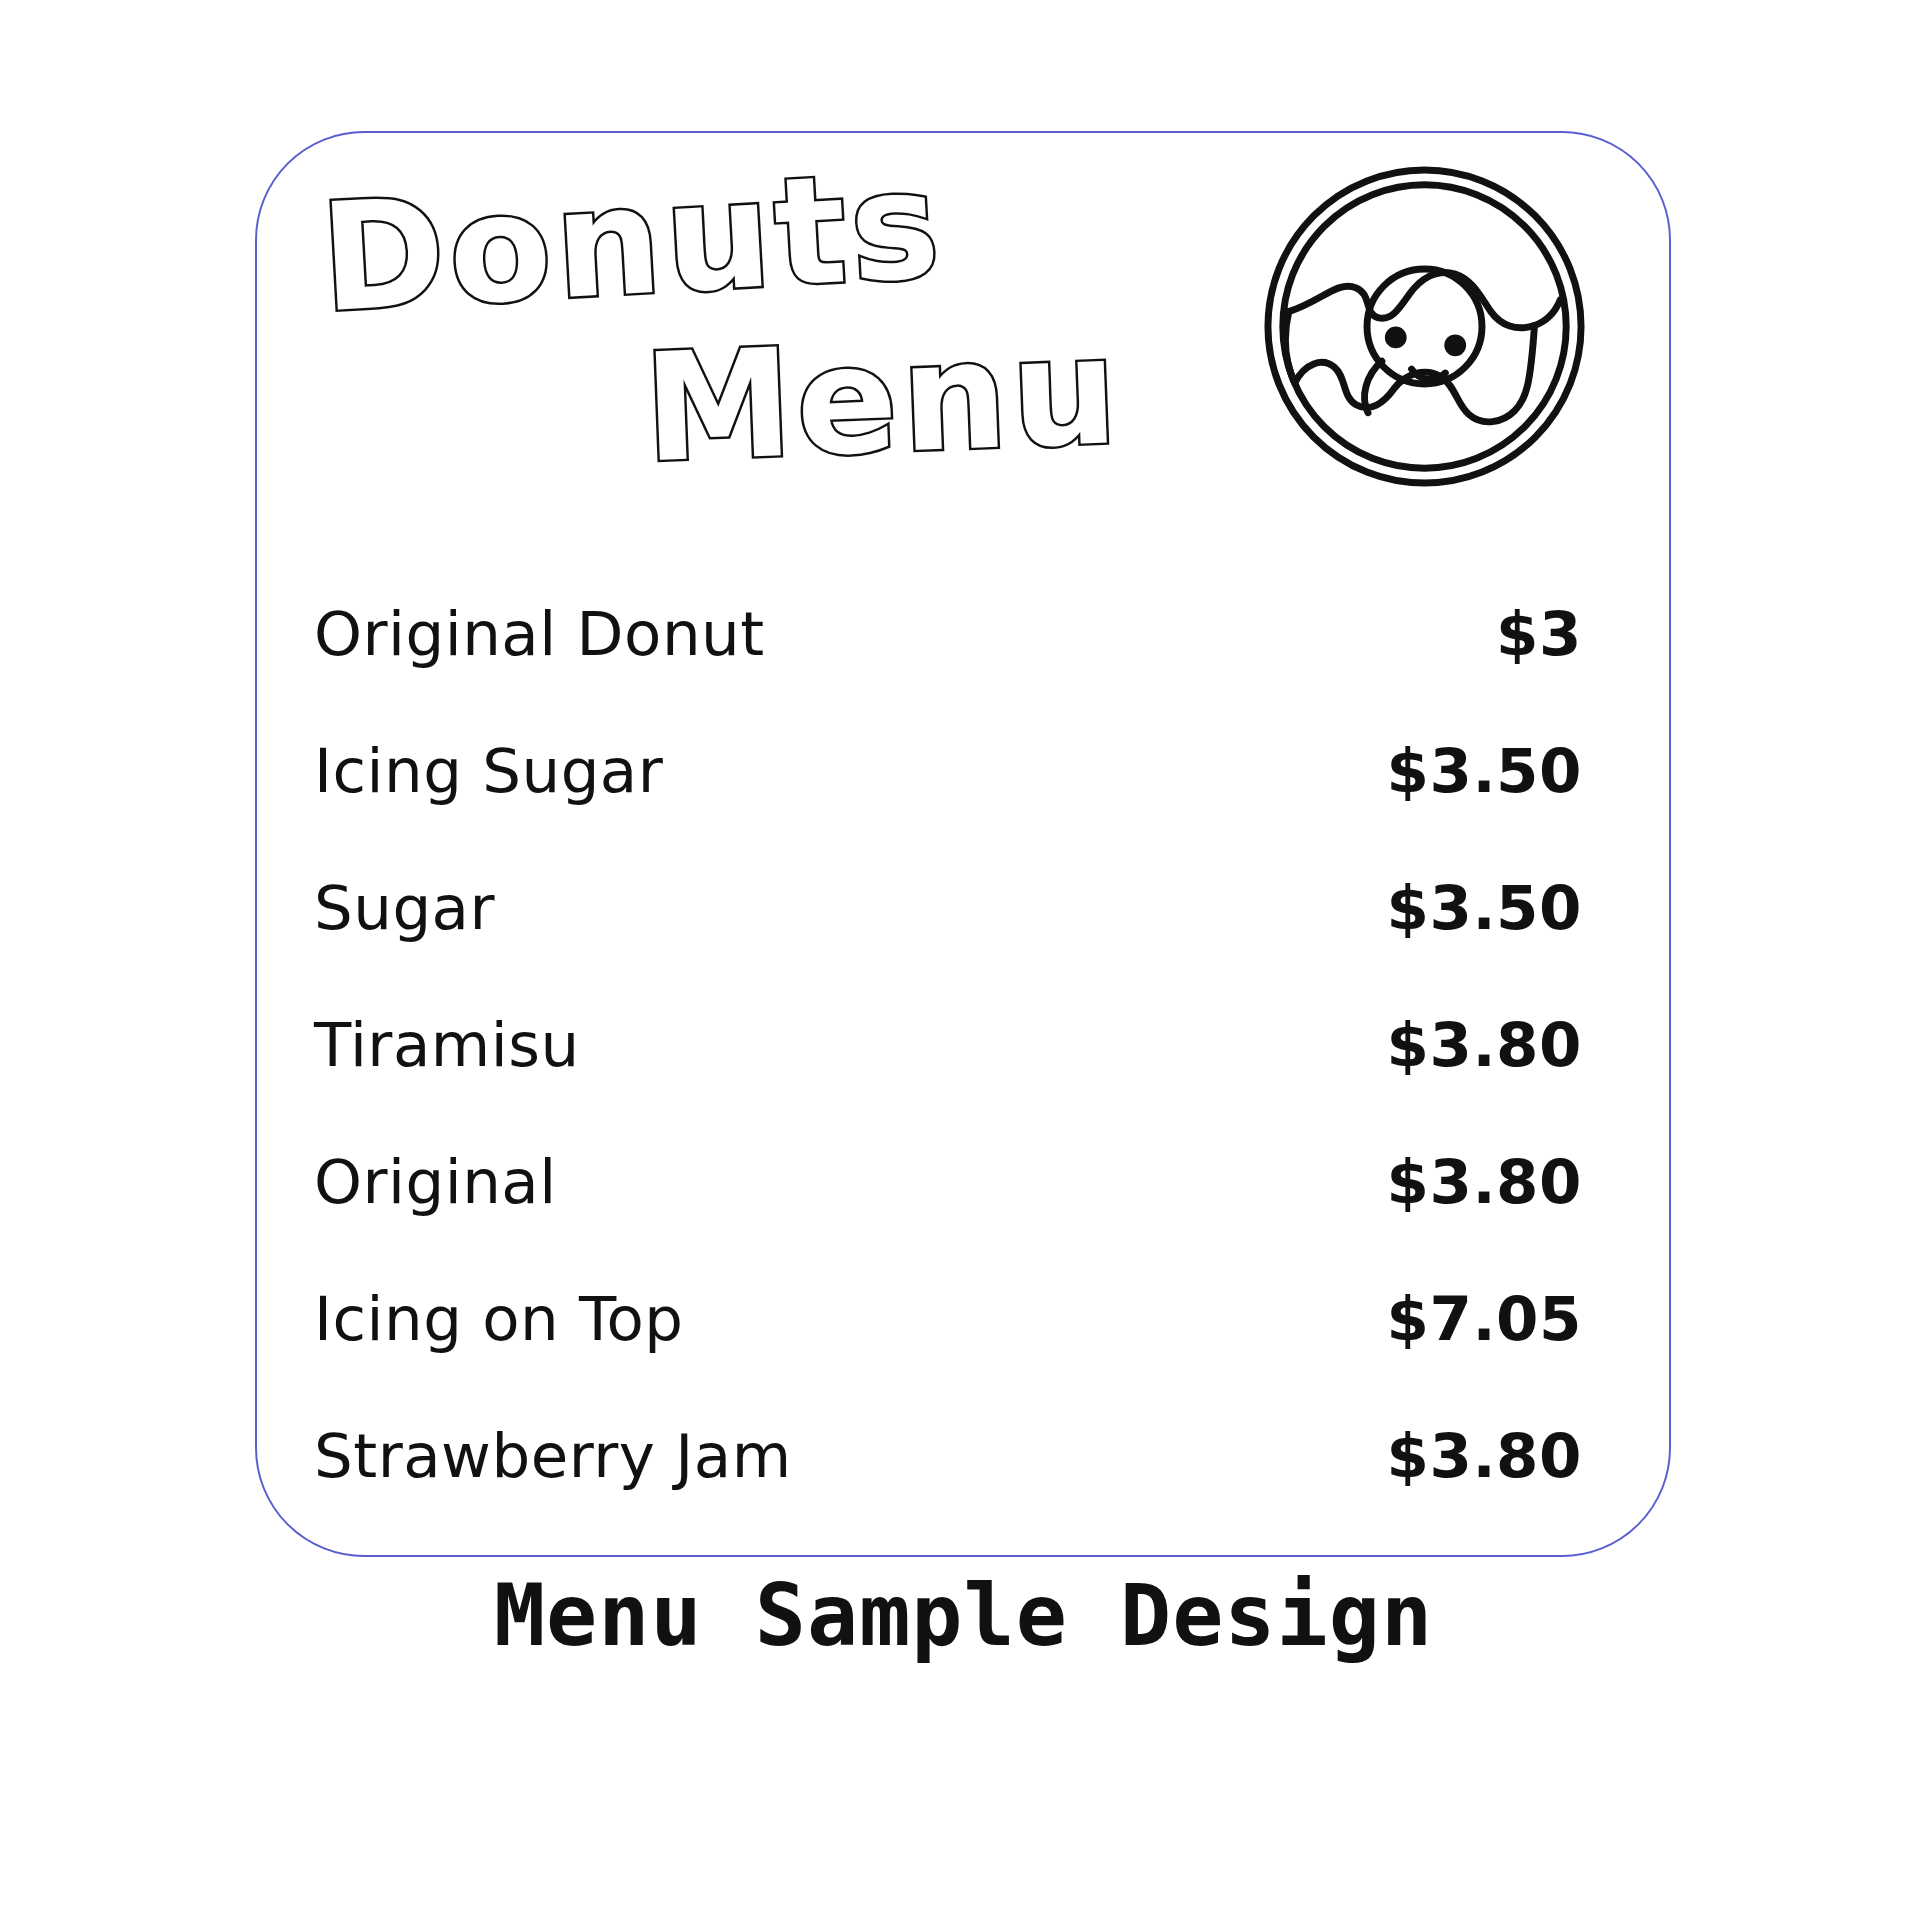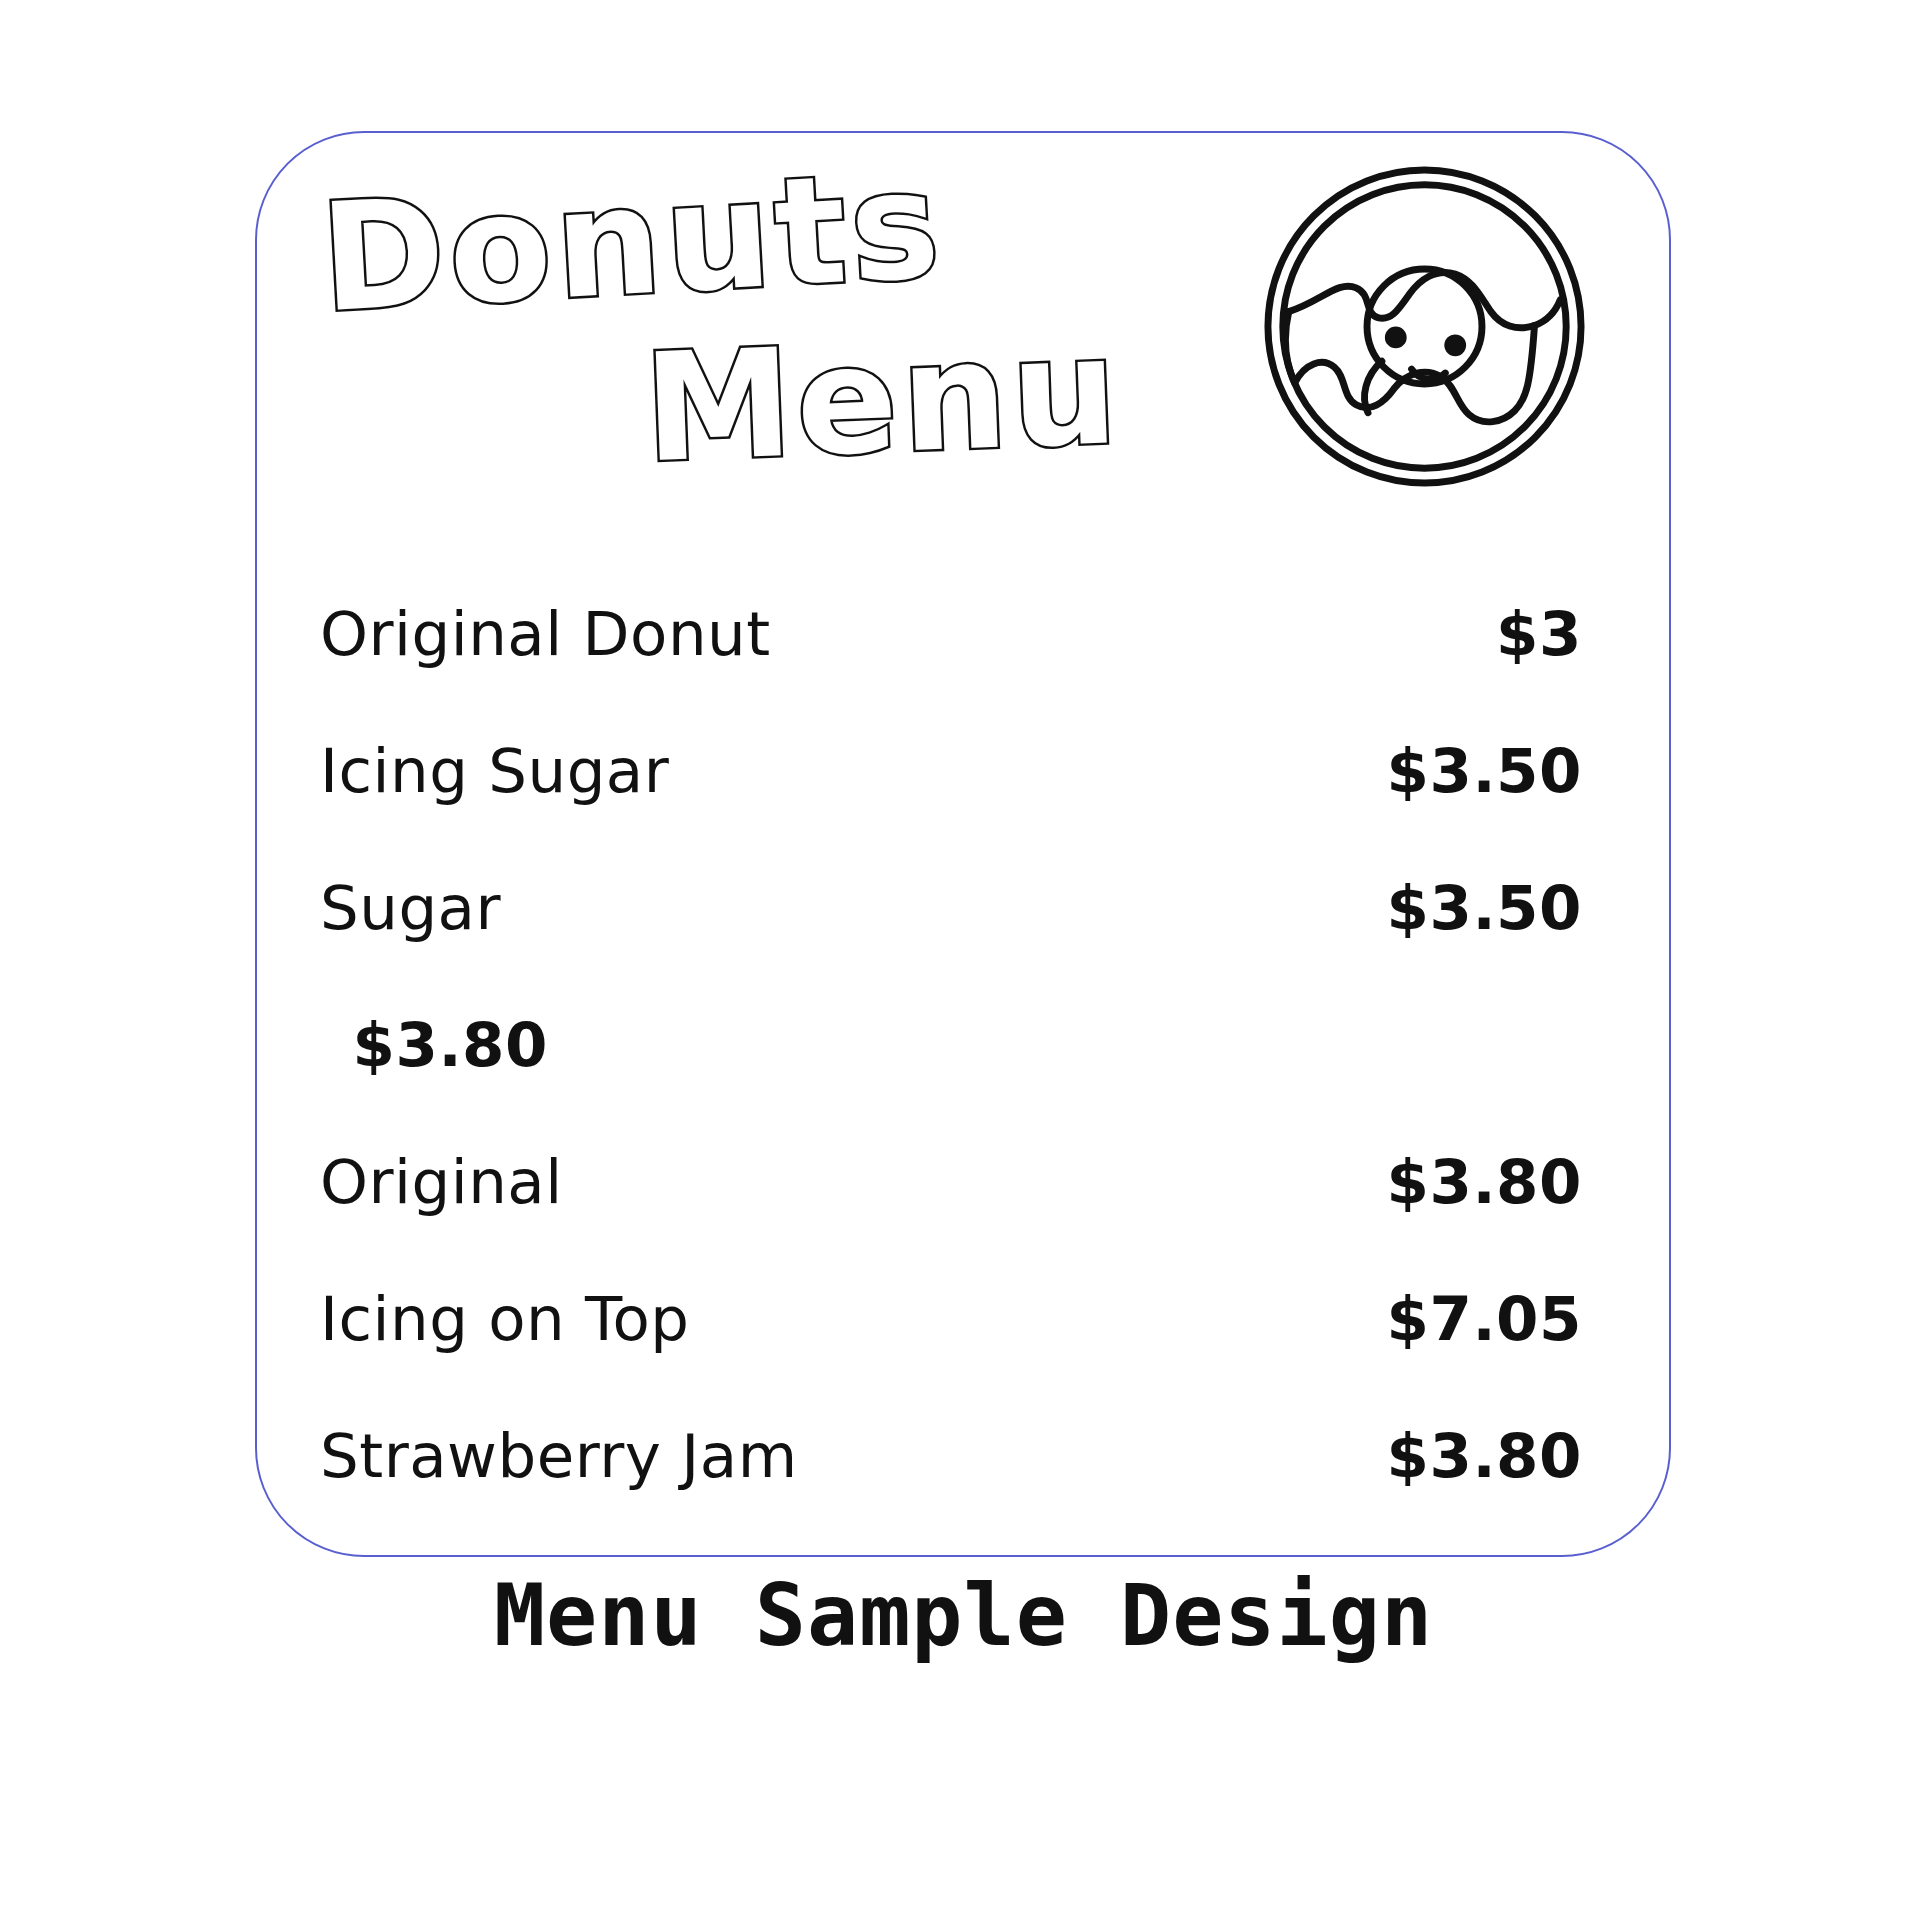--- a/index.html
+++ b/index.html
@@ -72,21 +72,21 @@
     position: absolute;
     right: 81px;
     top: 30px;
     width: 327px;
     height: 327px;
   }
 
   
   .price-list {
     position: absolute;
-    left: 63px;
+    left: 57px;
     top: 465px;
     right: 57px;
   }
   .price-row {
     display: flex;
     align-items: baseline;
     justify-content: space-between;
     height: 137px;
   }
   .item-name {
@@ -162,20 +162,21 @@
     </div>
     <div class="price-row">
       <span class="item-name">Icing Sugar</span>
       <span class="item-price">$3.50</span>
     </div>
     <div class="price-row">
       <span class="item-name">Sugar</span>
       <span class="item-price">$3.50</span>
     </div>
     <div class="price-row">
+      <span class="item-name">Tiramisu</span>
       <span class="item-price">$3.80</span>
     </div>
     <div class="price-row">
       <span class="item-name">Original</span>
       <span class="item-price">$3.80</span>
     </div>
     <div class="price-row">
       <span class="item-name">Icing on Top</span>
       <span class="item-price">$7.05</span>
     </div>

